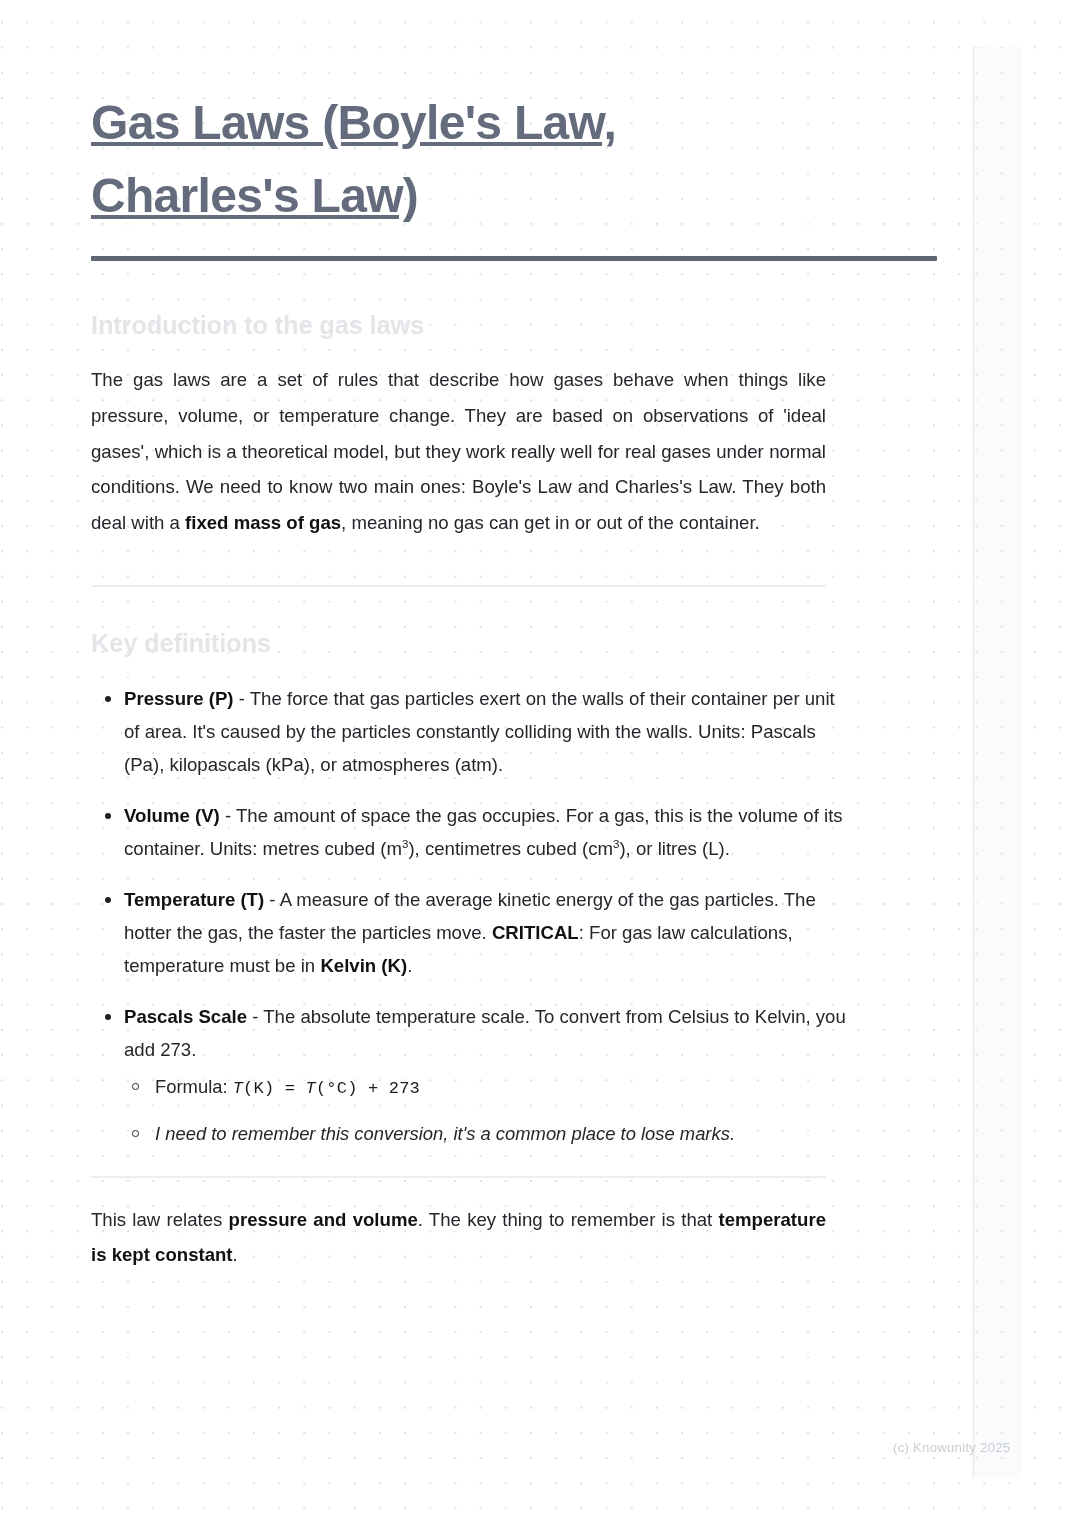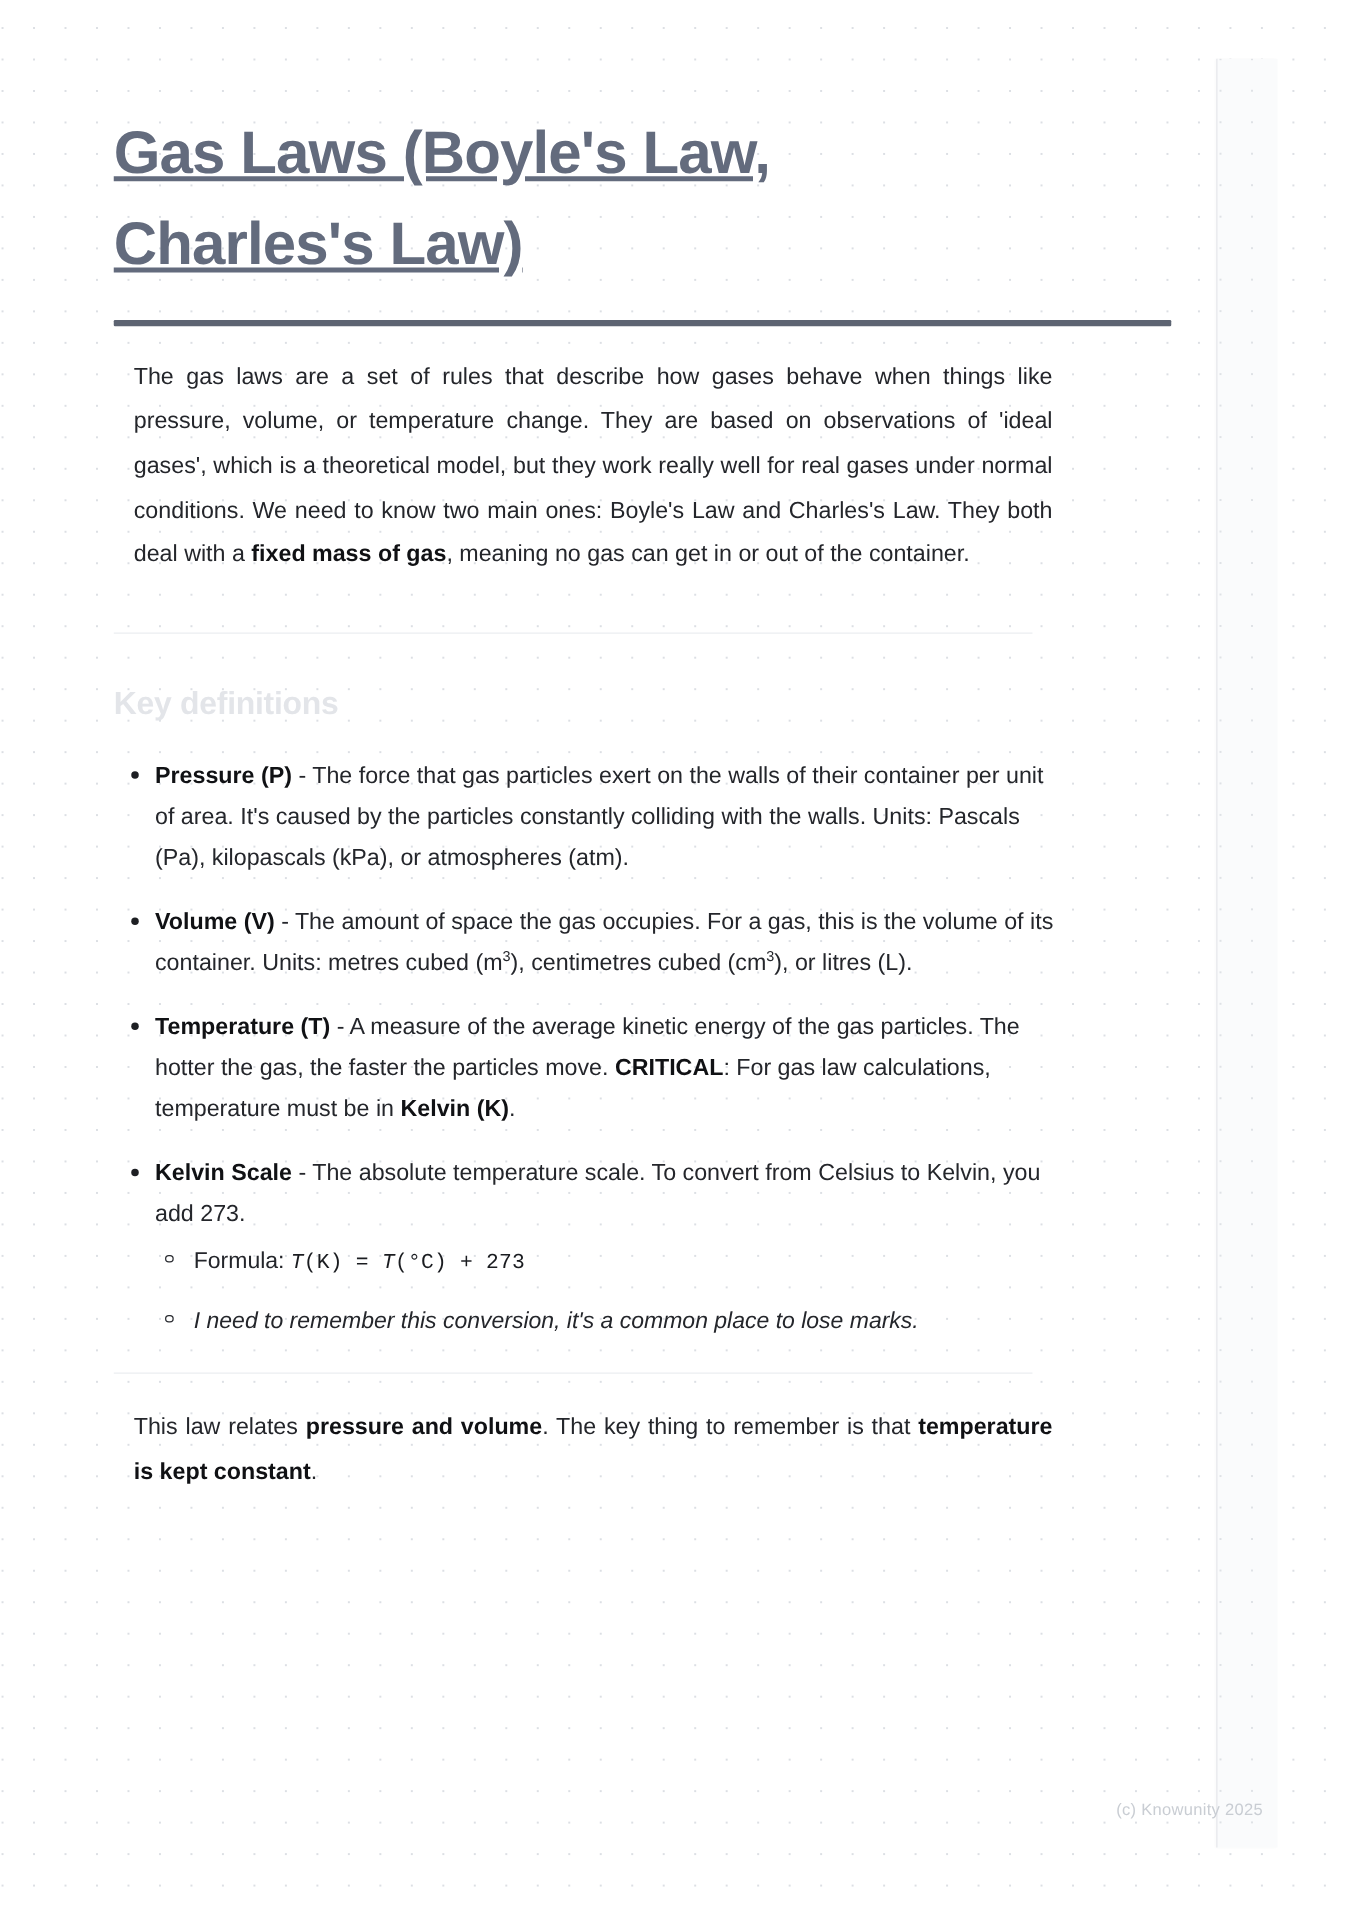--- a/index.html
+++ b/index.html
@@ -83,21 +83,21 @@
   #keydef-heading  { margin-top: 41px; }
   #boyle-heading   { margin-top: 41px; }
 
   
   .body-par {
     font-size: 18.6px;
     line-height: 35.6px;
     color: #24262b;
     text-align: justify;
     text-justify: inter-word;
-    margin: 16px;
+    margin: 0;
     width: 735px;
   }
   #intro-par  { margin-top: 22px; }
   #boyle-par  { margin-top: 24px; }
 
   .body-par b, .def-item b, strong { font-weight: 700; color: #101114; }
 
   
   .divider {
     width: 735px;
@@ -196,20 +196,21 @@
 
 <div id="page">
 
   <div id="page-edge-strip"></div>
 
   <div id="content">
 
     <h1 class="doc-title">Gas Laws (Boyle's Law, Charles's Law)</h1>
     <div class="title-rule"></div>
 
+    <h2 id="intro-heading" class="section-heading">Introduction to the gas laws</h2>
 
     <p id="intro-par" class="body-par"><span>The gas laws are a set of rules that describe how gases behave when things like pressure, volume, or temperature change. They are based on observations of 'ideal gases', which is a theoretical model, but they work really well for real gases under normal conditions. We need to know two main ones: Boyle's Law and Charles's Law. They both deal with a </span><b>fixed mass of gas</b><span>, meaning no gas can get in or out of the container.</span></p>
 
     <div id="divider-1" class="divider"></div>
 
     <h2 id="keydef-heading" class="section-heading">Key definitions</h2>
 
     <ul class="def-list">
 
       <li class="def-item">
@@ -219,21 +220,21 @@
       <li class="def-item">
         <span class="disc-marker"></span><b>Volume (V)</b><span> - </span><span>The amount of space the gas occupies. For a gas, this is the volume of its container. Units: metres cubed (m</span><sup>3</sup><span>), centimetres cubed (cm</span><sup>3</sup><span>), or litres (L).</span>
       </li>
 
       <li class="def-item">
         <span class="disc-marker"></span><b>Temperature (T)</b><span> - </span><span>A measure of the average kinetic energy of the gas particles. The hotter the gas, the faster the particles move. </span><b>CRITICAL</b><span>: For gas law calculations, temperature must be in </span><b>Kelvin (K)</b><span>.</span>
       </li>
 
 
       <li class="def-item">
-        <span class="disc-marker"></span><b>Kelvin Scale</b><span> - </span><span>The absolute temperature scale. To convert from Celsius to Kelvin, you add 273.</span>
+        <span class="disc-marker"></span><b>Pascals Scale</b><span> - </span><span>The absolute temperature scale. To convert from Celsius to Kelvin, you add 273.</span>
 
         <ul class="sub-list">
           <li class="sub-item">
             <span class="circle-marker"></span><span>Formula: </span><span class="math"><span>T</span><span class="up">(K)</span><span class="up"> = </span><span>T</span><span class="up">(°C)</span><span class="up"> + 273</span></span>
           </li>
           <li class="sub-item">
             <span class="circle-marker"></span><span class="note-italic">I need to remember this conversion, it's a common place to lose marks.</span>
           </li>
         </ul>
       </li>

